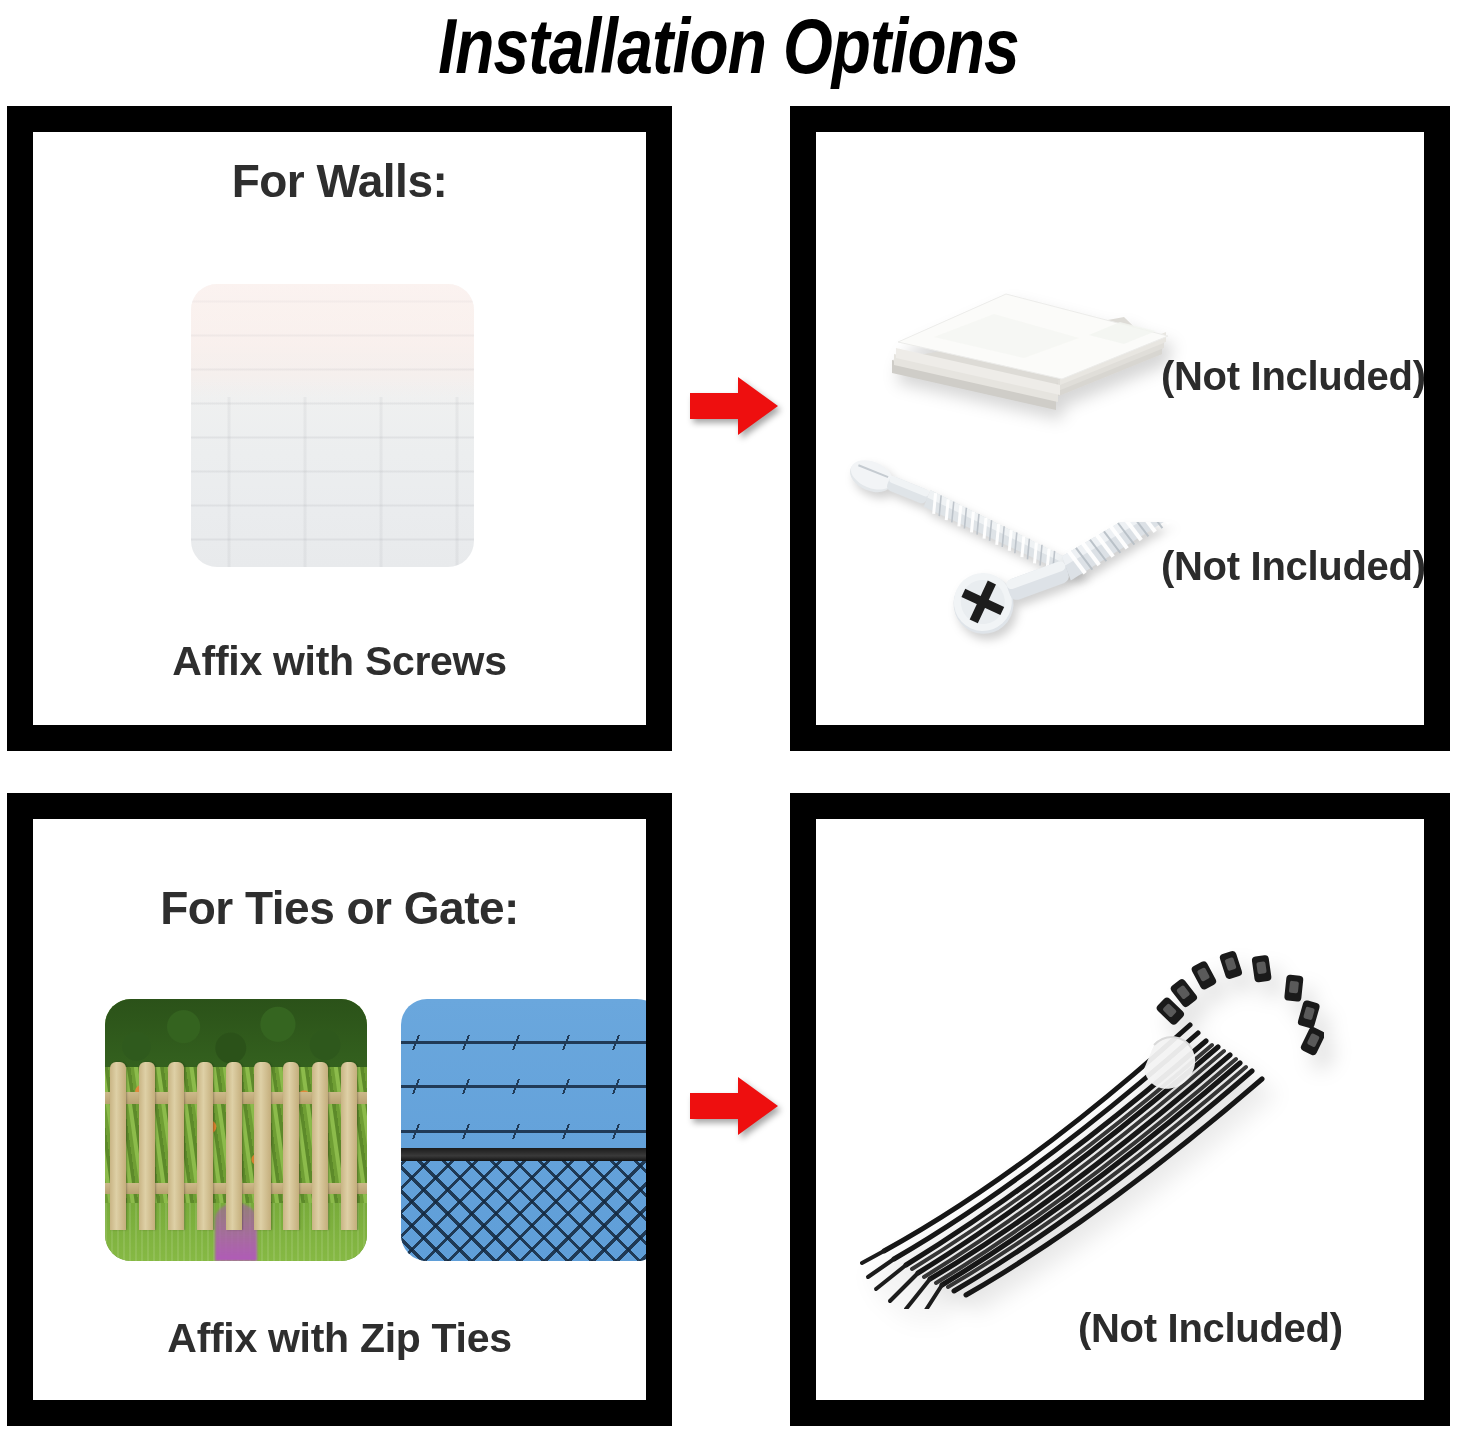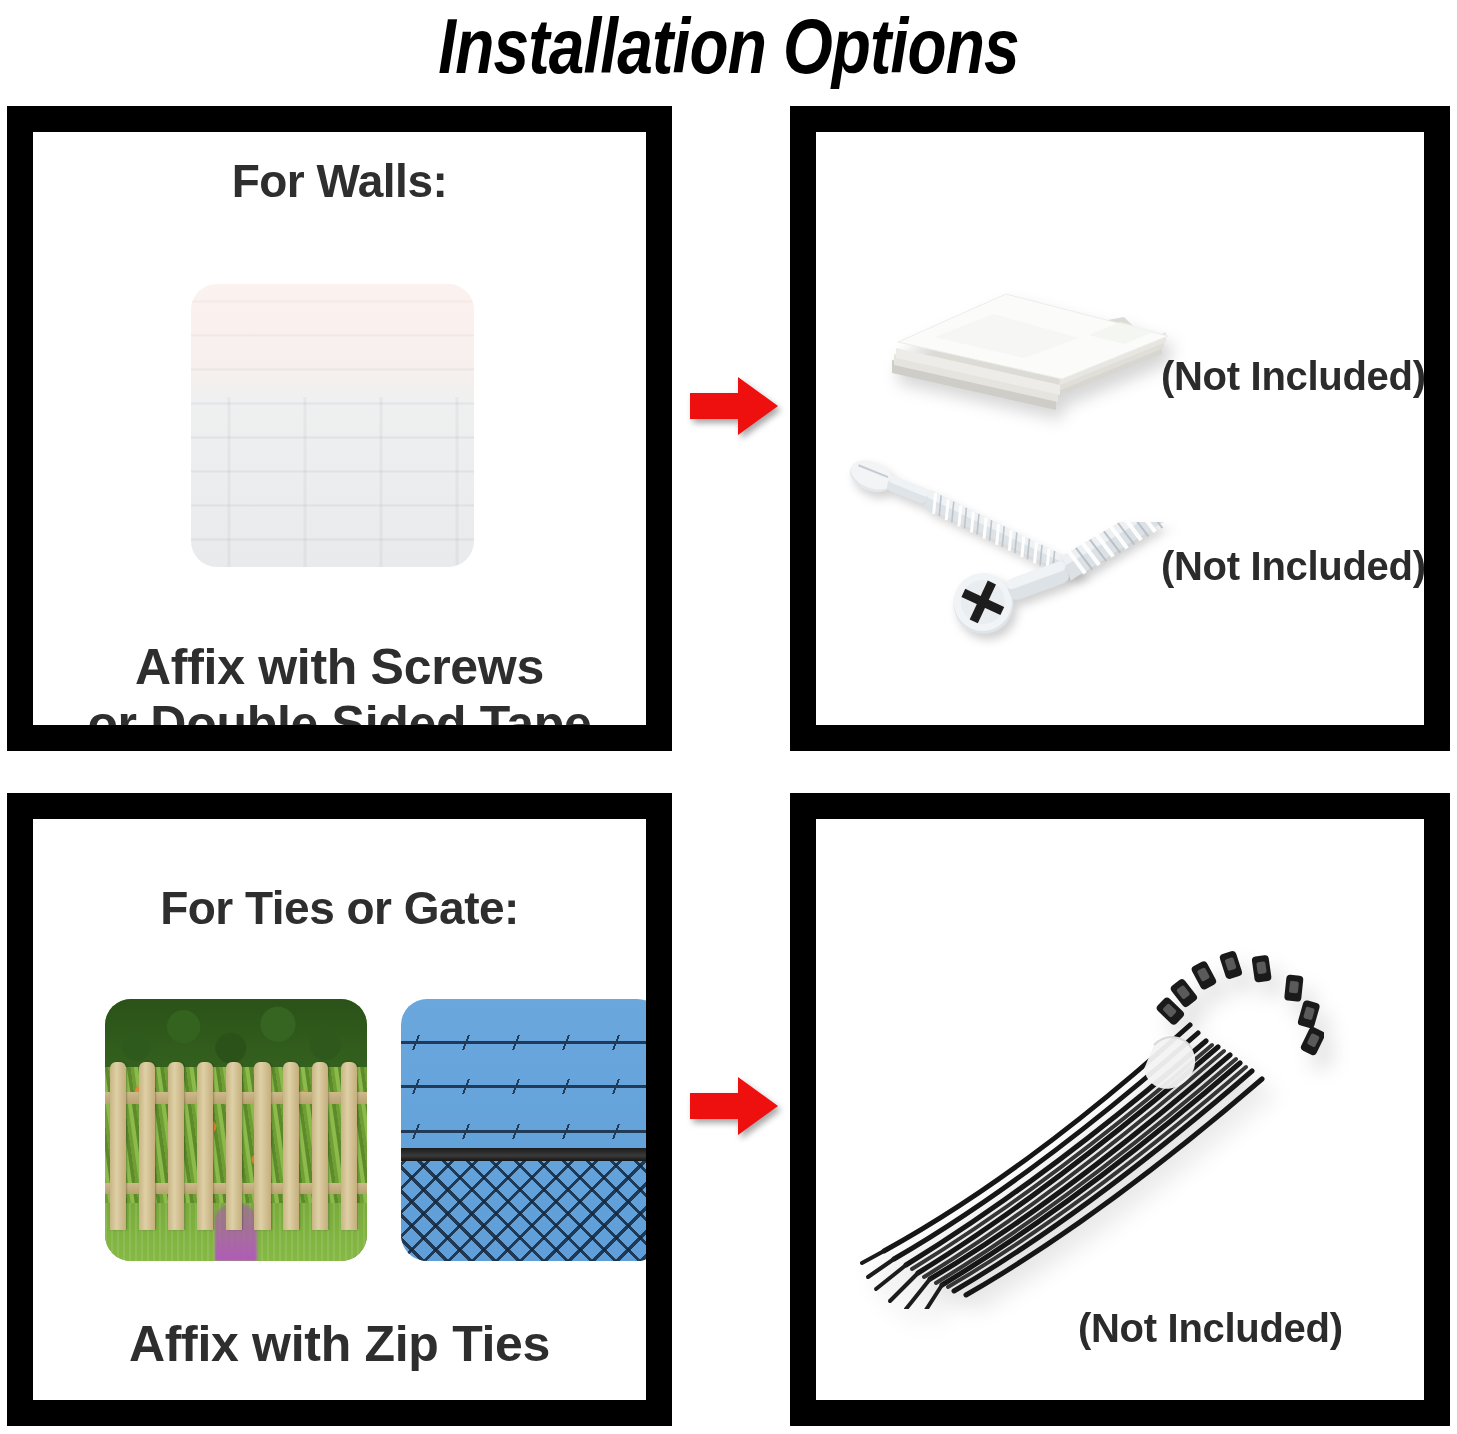--- a/index.html
+++ b/index.html
@@ -67,21 +67,21 @@
     letter-spacing: -0.5px;
   }
   #heading-walls { top: 22px; }
   #heading-fence { top: 62px; }
 
   .caption-line {
     position: absolute;
     left: 0;
     width: 100%;
     text-align: center;
-    font-size: 50px;
+    font-size: 41px;
     font-weight: bold;
     color: #2e2e2e;
     letter-spacing: -0.3px;
   }
   #caption-walls-1 { top: 506px; }
   #caption-walls-2 { top: 563px; }
   #caption-fence   { top: 496px; }
 
   .not-included {
     position: absolute;
@@ -304,21 +304,20 @@
 
     <div class="panel-heading" id="heading-walls">For Walls:</div>
 
     <div class="photo-tile" id="photo-wall">
       <div class="brick-rows"></div>
       <div class="brick-joints"></div>
       <div class="brick-shade"></div>
     </div>
 
     <div class="caption-line" id="caption-walls-1">Affix with Screws</div>
-    <div class="caption-line" id="caption-walls-2">or Double Sided Tape</div>
 
   </div>
 </div>
 
 <svg class="red-arrow" id="arrow-walls" viewBox="0 0 88 62">
   <polygon points="0,18 48,18 48,2 88,31 48,60 48,44 0,44" fill="#ee0f0f"></polygon>
 </svg>
 
 <div class="panel" id="panel-wall-hw">
   <div class="panel-inner">

